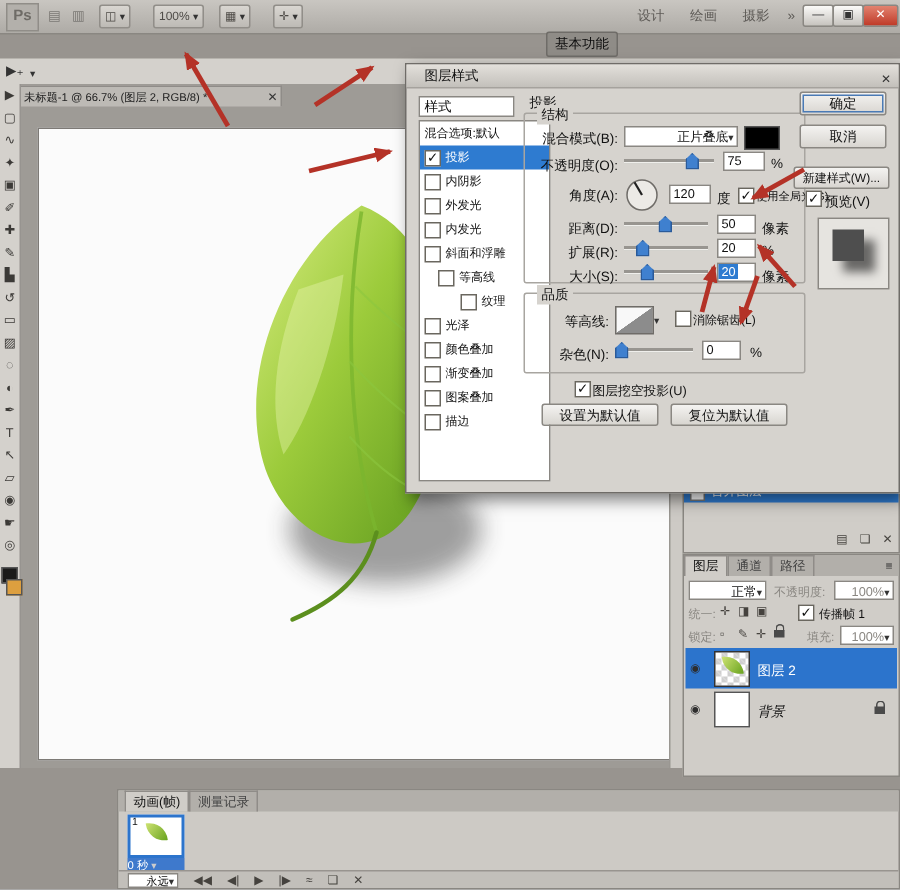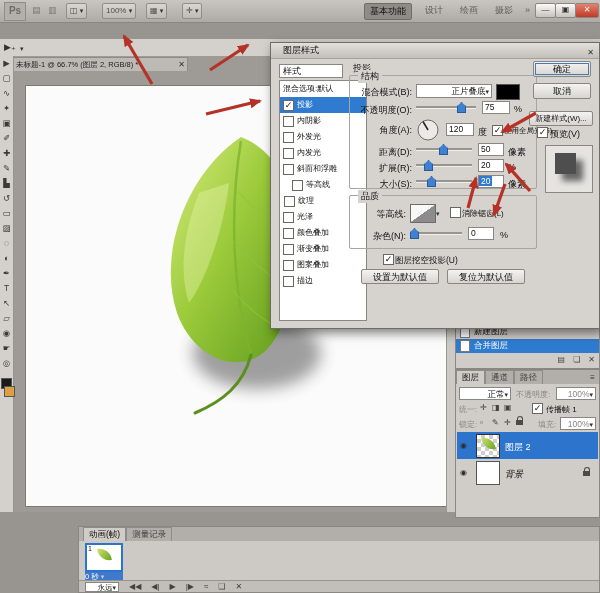--- a/index.html
+++ b/index.html
@@ -77,21 +77,21 @@
 <div id="app">
 
   <div class="a" id="titlebar">
     <div class="a pslogo">Ps</div>
     <span class="a tbico" style="left:32px;top:5px">▤</span>
     <span class="a tbico" style="left:48px;top:5px">▥</span>
     <span class="a grpbtn" style="left:66px;top:3px">◫ <span class="i-dd"></span></span>
     <span class="a grpbtn" style="left:102px;top:3px"><span>100%</span> <span class="i-dd"></span></span>
     <span class="a grpbtn" style="left:146px;top:3px">▦ <span class="i-dd"></span></span>
     <span class="a grpbtn" style="left:182px;top:3px">✛ <span class="i-dd"></span></span>
-    <span class="a wsbtn act" style="left:364px;top:3px">基本功能</span>
+    <span class="a wsbtn act" style="left:364px;top:21px">基本功能</span>
     <span class="a wsbtn" style="left:420px;top:3px">设计</span>
     <span class="a wsbtn" style="left:455px;top:3px">绘画</span>
     <span class="a wsbtn" style="left:490px;top:3px">摄影</span>
     <span class="a wsbtn" style="left:520px;top:3px">»</span>
     <span class="a winbtn" style="left:535px;top:3px">—</span>
     <span class="a winbtn" style="left:555px;top:3px">▣</span>
     <span class="a winbtn close" style="left:575px;top:3px">✕</span>
   </div>
 
 
@@ -151,24 +151,20 @@
     <span class="tool">▱</span>
     <span class="tool">◉</span>
     <span class="tool">☛</span>
     <span class="tool">◎</span>
     <span class="a sw" style="left:1px;top:322px;width:9px;height:9px;background:#1a1a1a"></span>
     <span class="a sw" style="left:4px;top:330px;width:9px;height:9px;background:#dd9f3f"></span>
   </div>
 
 
   <div class="a" id="histpanel">
-    <div class="hrow" style="margin-top:4px">
-      <span class="pg"></span>
-      <span>新建图层</span>
-    </div>
     <div class="hrow sel">
       <span class="pg"></span>
       <span>合并图层</span>
     </div>
     <div class="a" style="right:4px;top:34px;display:flex;gap:8px">
       <span class="miniico">▤</span>
       <span class="miniico">❏</span>
       <span class="miniico">✕</span>
     </div>
   </div>
@@ -274,21 +270,21 @@
           <span>内发光</span>
         </div>
       <div class="stylerow nw">
           <span class="cb"></span>
           <span>斜面和浮雕</span>
         </div>
       <div class="stylerow" style="padding-left:12px">
           <span class="cb"></span>
           <span>等高线</span>
         </div>
-      <div class="stylerow" style="padding-left:4px">
+      <div class="stylerow" style="padding-left:27px">
           <span class="cb"></span>
           <span>纹理</span>
         </div>
       <div class="stylerow">
           <span class="cb"></span>
           <span>光泽</span>
         </div>
       <div class="stylerow">
           <span class="cb"></span>
           <span>颜色叠加</span>

